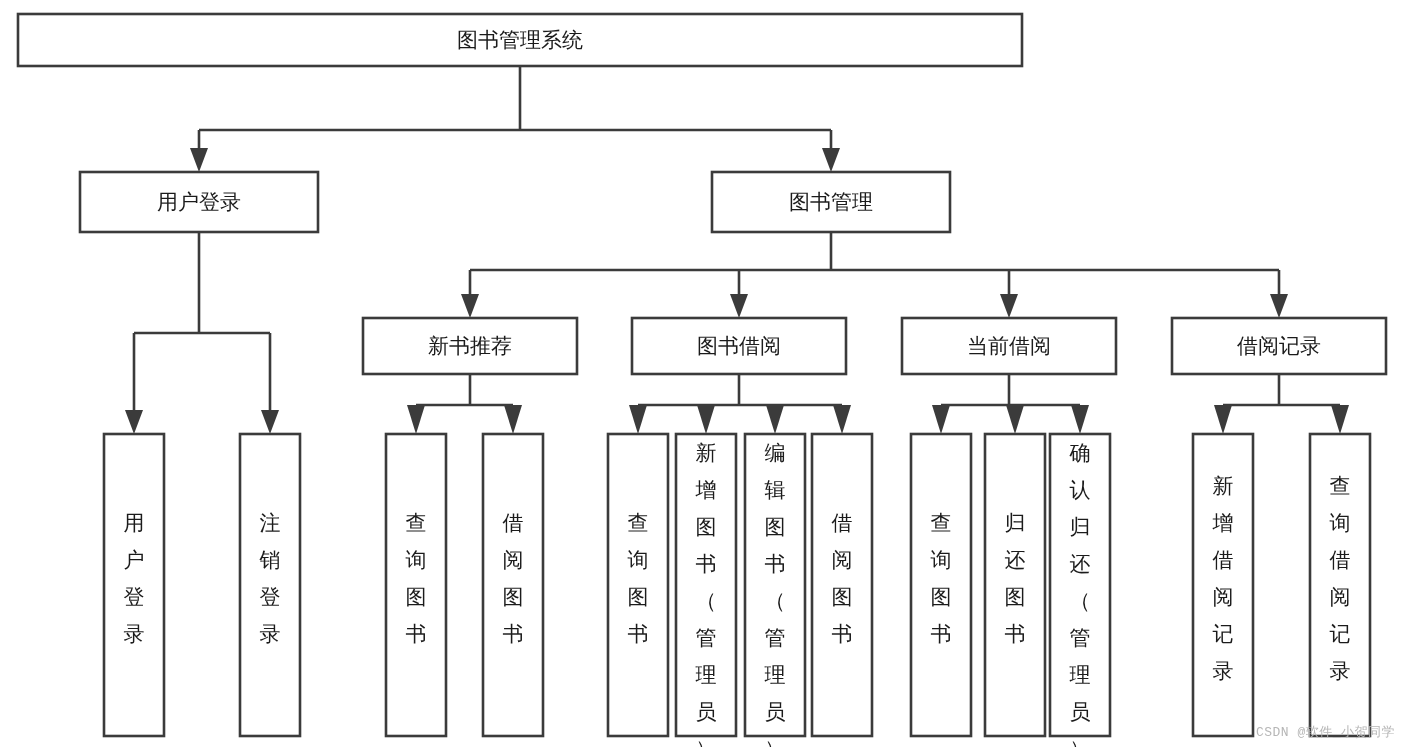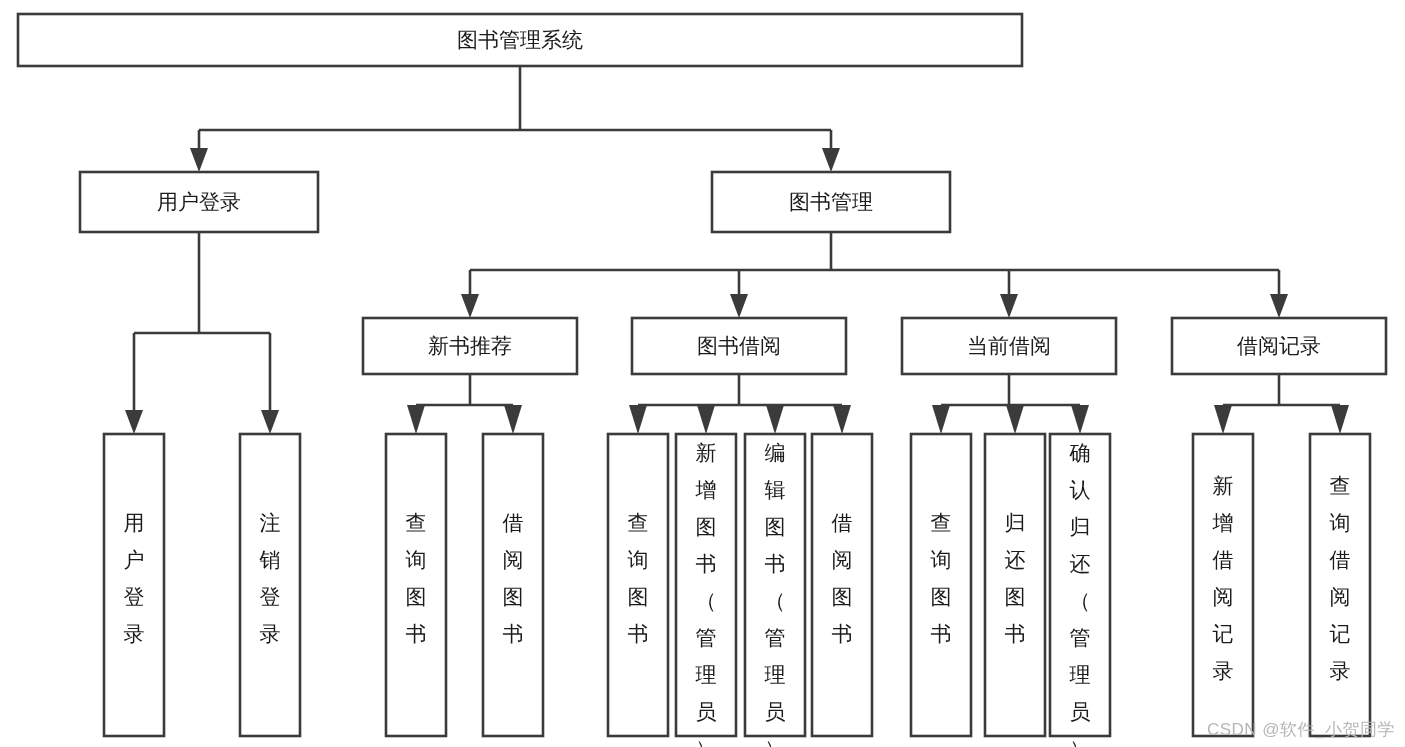--- a/index.html
+++ b/index.html
@@ -51,22 +51,22 @@
   .node-label-v {
     font-family: "DejaVu Sans", sans-serif;
     font-size: 21px;
     fill: #1b1b1b;
     text-anchor: middle;
   }
   .watermark {
     position: absolute;
     right: 10px;
     bottom: 6px;
-    font-family: Liberation Sans, sans-serif;
-    font-size: 17px;
+    font-family: Liberation Mono, monospace;
+    font-size: 13px;
     color: #b6b6b6;
     letter-spacing: 0.5px;
     white-space: nowrap;
     user-select: none;
     margin-top: 20px;
   }
 </style>
 </head>
 <body>
 

